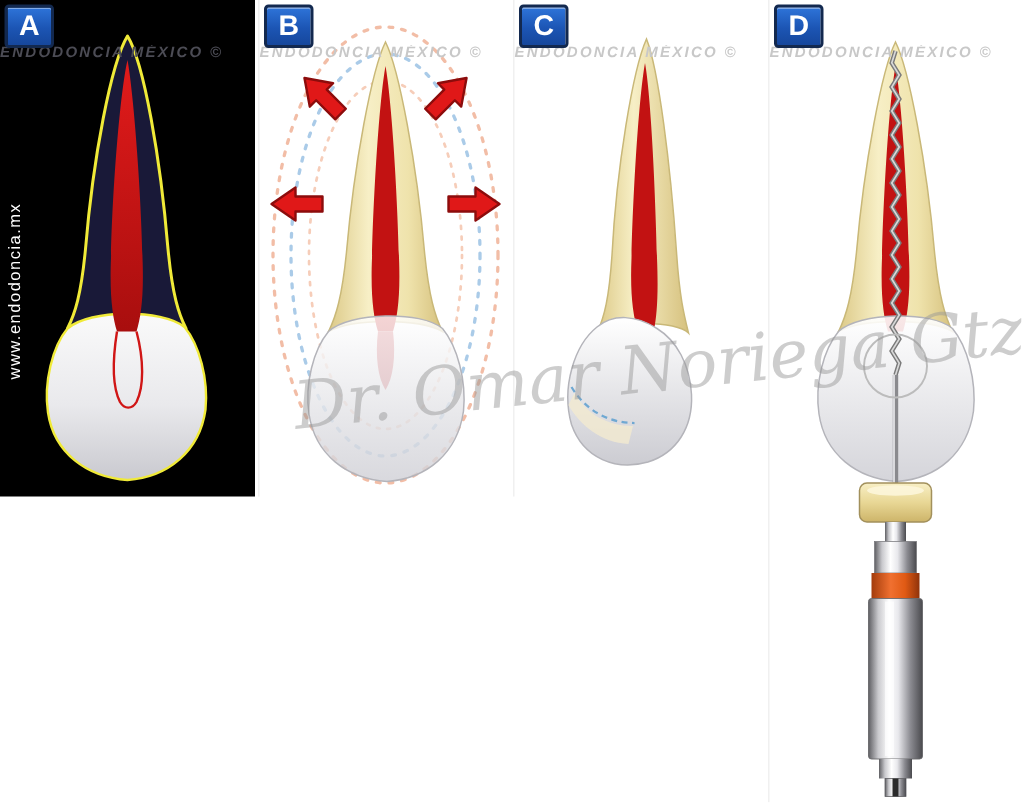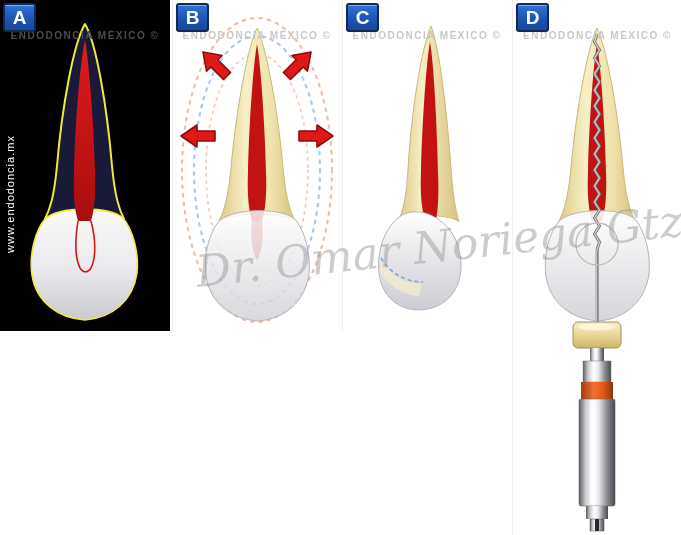--- a/index.html
+++ b/index.html
@@ -14,23 +14,23 @@
   #panel-d{left:512px;width:169px;height:535px;background:#fff;border-left:1px solid #f0f0f0;}
   .panel svg.fill{position:absolute;left:0;top:0;display:block;}
   .panel-label{
     position:absolute;top:3px;left:3px;width:29px;height:25px;z-index:10;
     background:linear-gradient(180deg,#2e74d9 0%,#1c55b4 55%,#16479c 100%);
     border:2px solid #13294f;border-radius:3px;
     box-shadow:inset 0 1px 0 rgba(255,255,255,.4);
     color:#fff;font-weight:bold;font-size:19px;line-height:25px;text-align:center;
   }
   .brand-wm{
-    position:absolute;top:30px;left:0;right:0;z-index:4;text-align:center;
+    position:absolute;top:30px;left:0;right:0;z-index:4;text-align:left;
     font-size:10px;font-weight:bold;letter-spacing:1.5px;color:#c8c8c8;
-    white-space:nowrap;overflow:hidden;pointer-events:none;
+    white-space:nowrap;overflow:hidden;pointer-events:none;font-style:italic;
   }
   #panel-a .brand-wm{color:#4c4c55;}
   .signature-wm{
     position:absolute;left:196px;top:246px;z-index:6;
     font-family:"DejaVu Serif",serif;font-style:italic;font-size:44px;
     color:rgba(150,150,150,.48);white-space:nowrap;
     transform:rotate(-6deg);transform-origin:left center;pointer-events:none;
   }
   .website-wm{
     position:absolute;left:4px;top:88px;height:165px;z-index:5;

